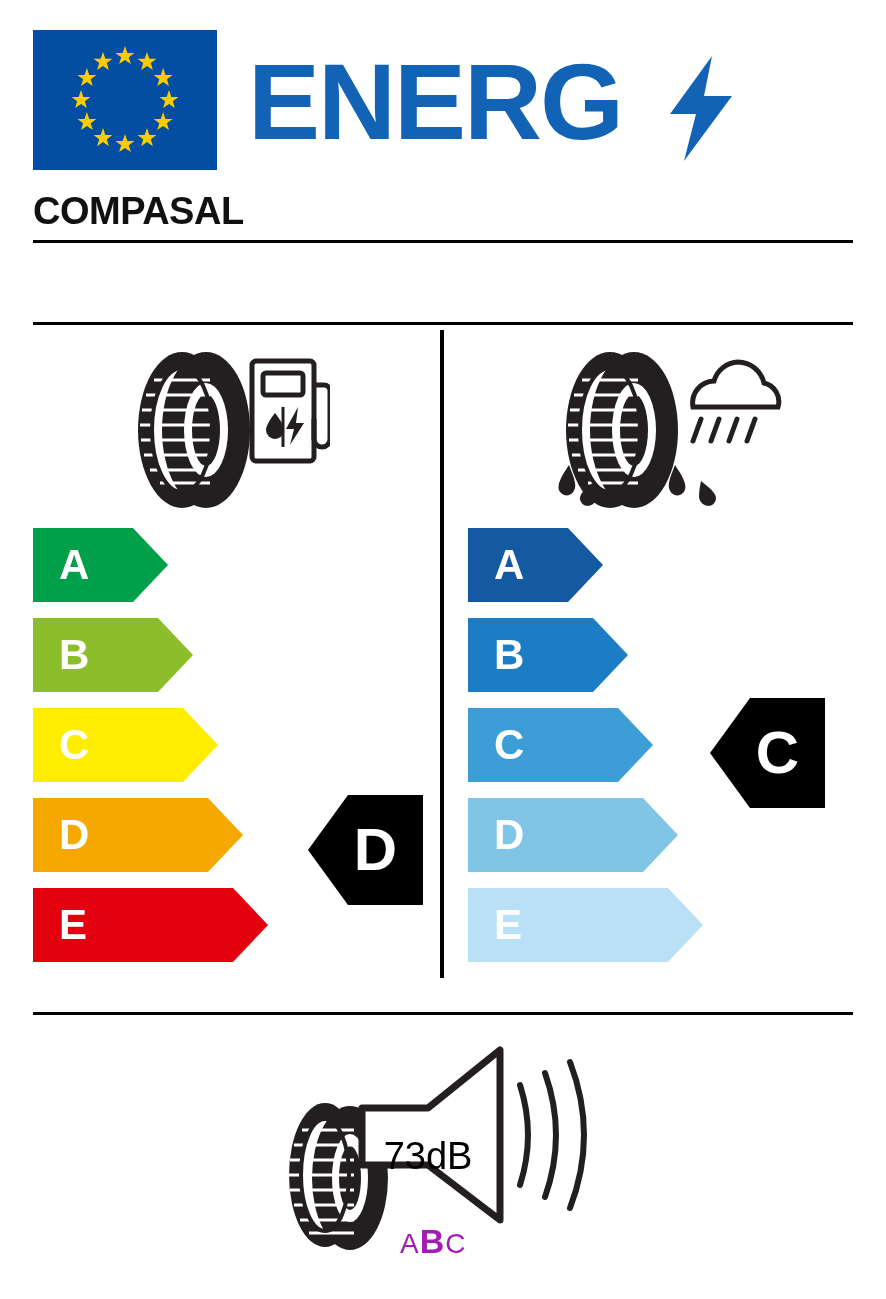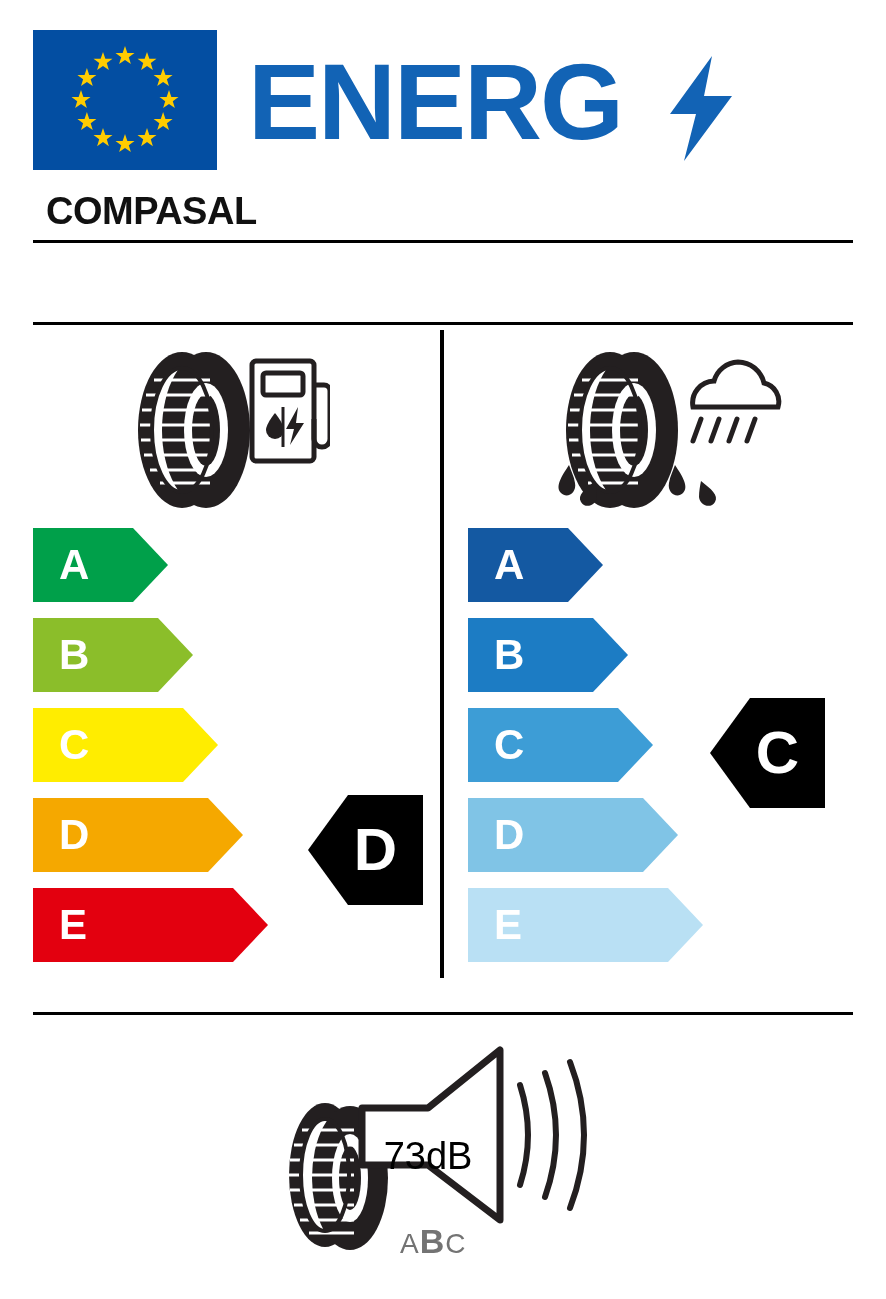--- a/index.html
+++ b/index.html
@@ -51,21 +51,21 @@
     position: absolute;
     left: 633px;
     top: 26px;
     width: 70px;
     height: 105px;
   }
 
   
   .brand {
     position: absolute;
-    left: 46px;
+    left: 33px;
     top: 190px;
     font-size: 38px;
     font-weight: bold;
     color: #111;
     letter-spacing: -0.5px;
   }
   .rule {
     position: absolute;
     background: #000;
   }
@@ -147,21 +147,21 @@
     text-align: center;
     font-size: 38px;
     font-weight: normal;
     color: #000;
   }
   .noise-classes {
     position: absolute;
     left: 400px;
     top: 1222px;
     font-size: 28px;
-    color: #737373;
+    color: #a21caf;
     letter-spacing: 1px;
   }
   .noise-classes b { font-size: 34px; font-weight: bold; }
 </style>
 </head>
 <body>
 
 <div class="label-root">
 
   <div class="header">

